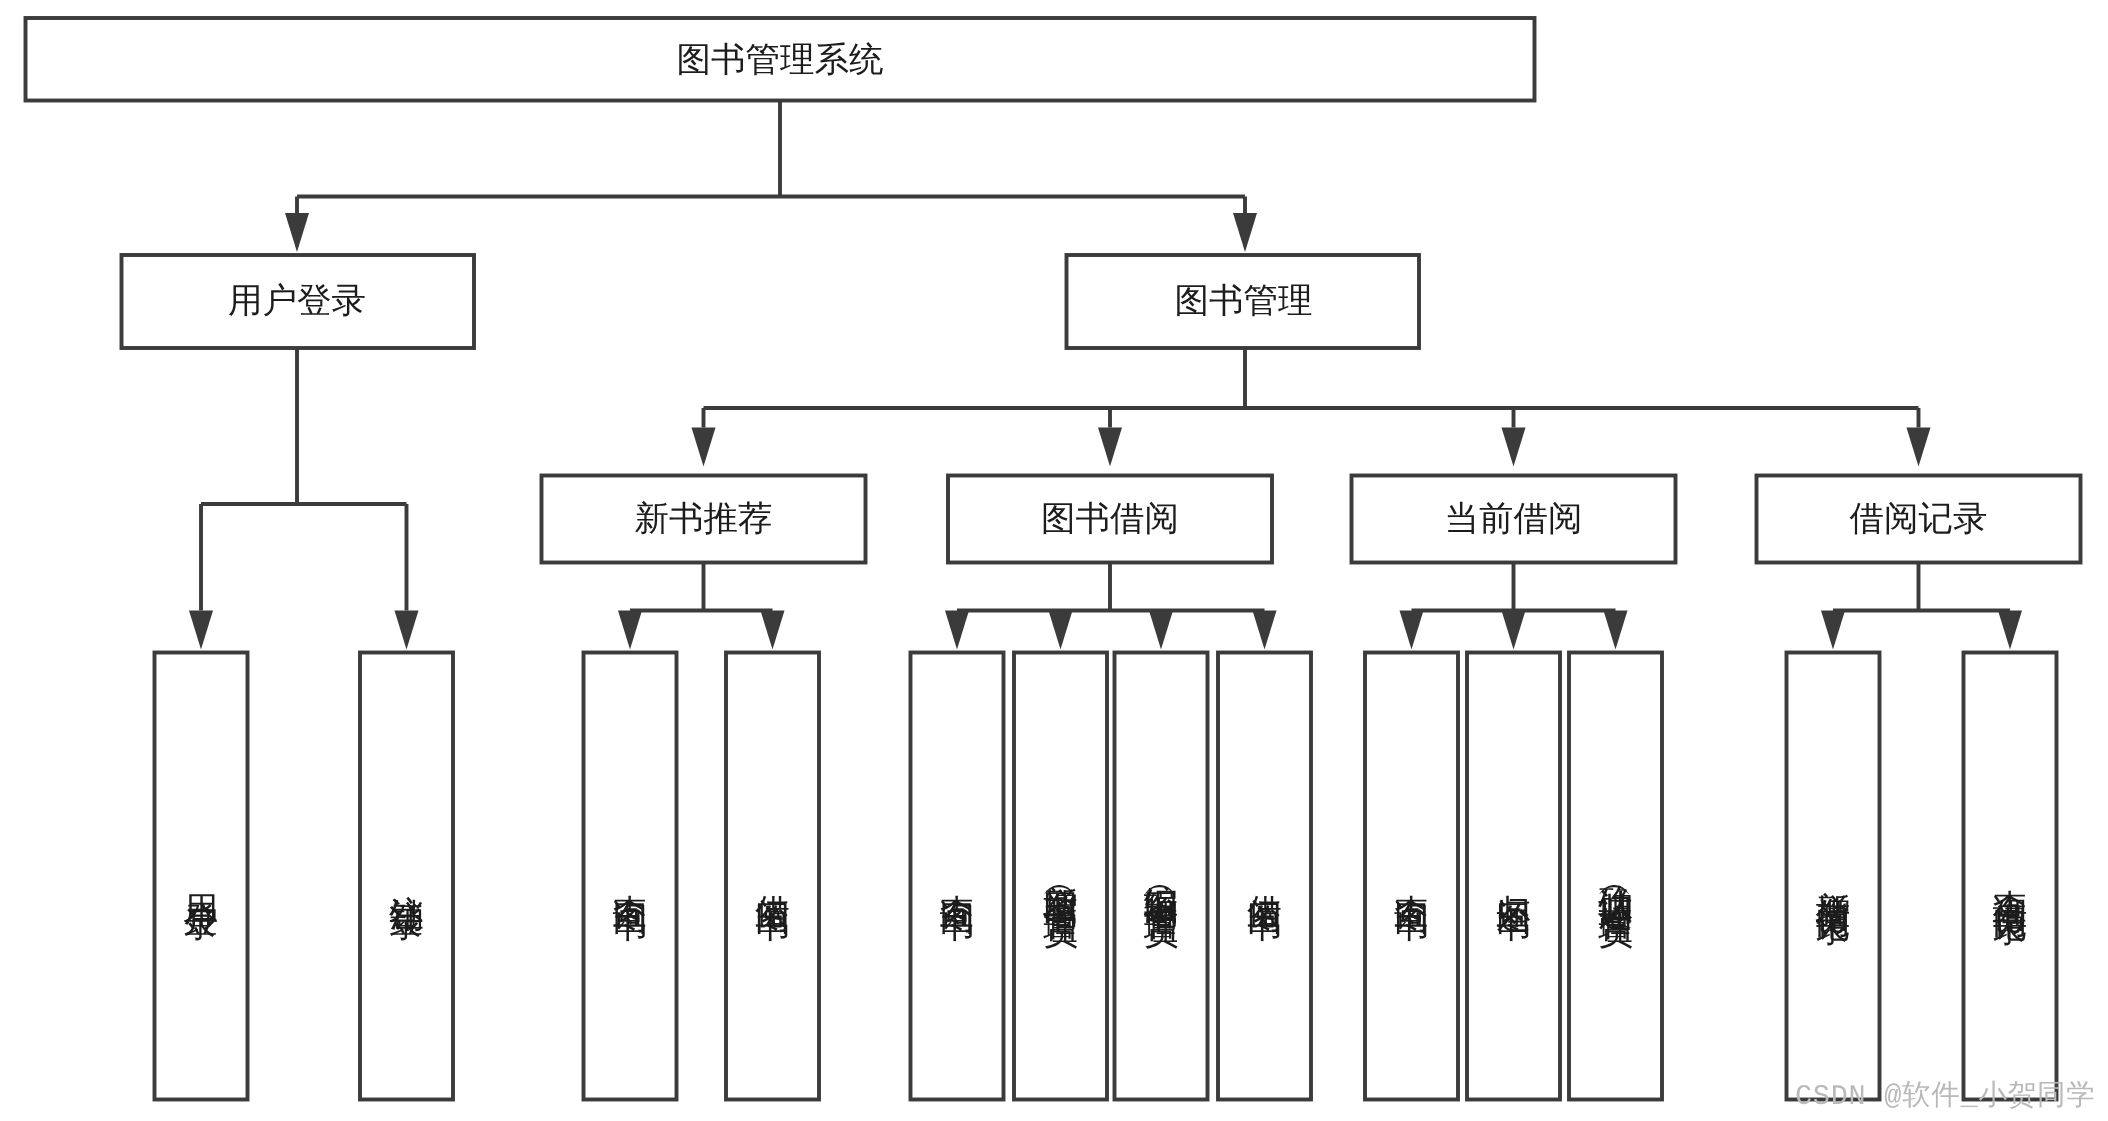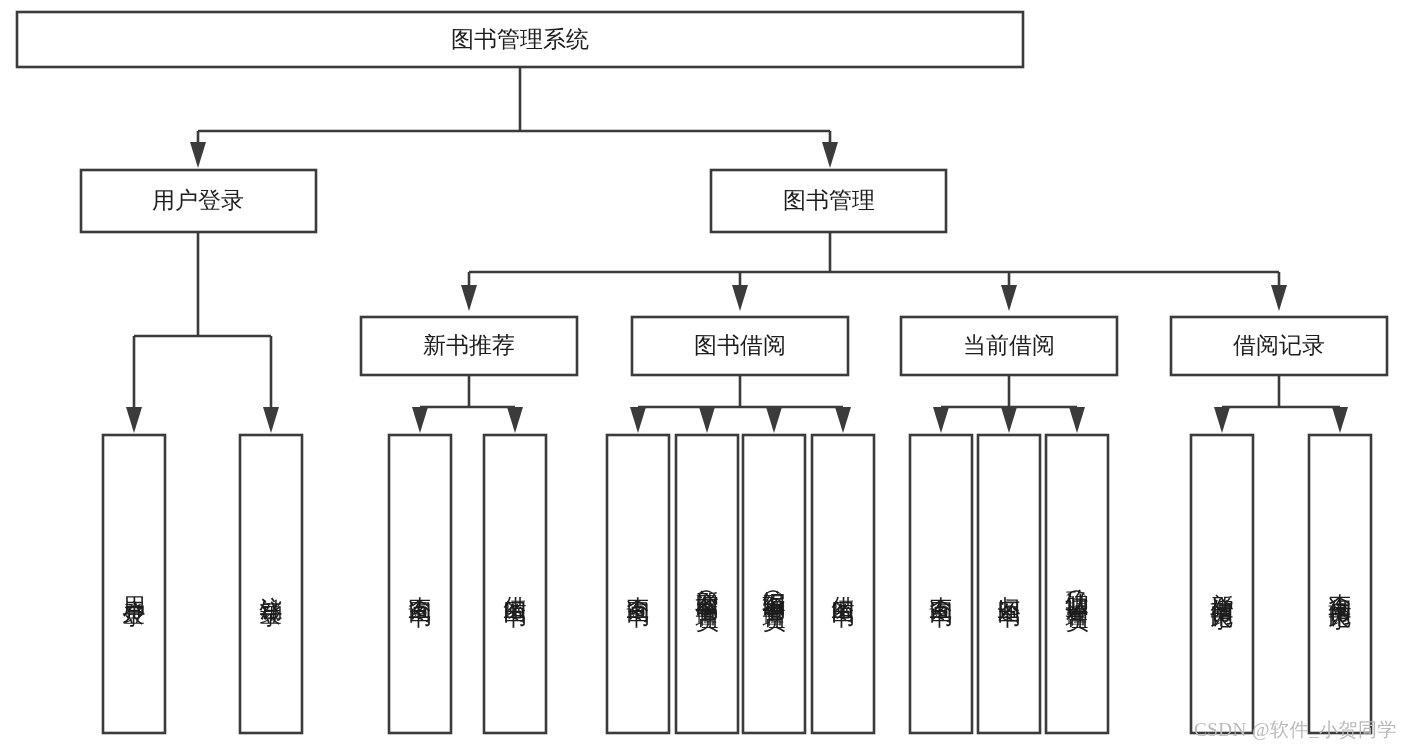--- a/index.html
+++ b/index.html
@@ -71,21 +71,21 @@
     align-items: center;
     justify-content: center;
     white-space: nowrap;
     text-align: center;
     user-select: none;
   }
   .watermark {
     position: absolute;
     right: 8px;
     bottom: 4px;
-    font-family: Liberation Serif, serif;
+    font-family: Liberation Mono, monospace;
     font-size: 19px;
     color: #b9b9b9;
     letter-spacing: 0.5px;
     white-space: nowrap;
     user-select: none;
     margin-top: 26px;
   }
 </style>
 </head>
 <body>

